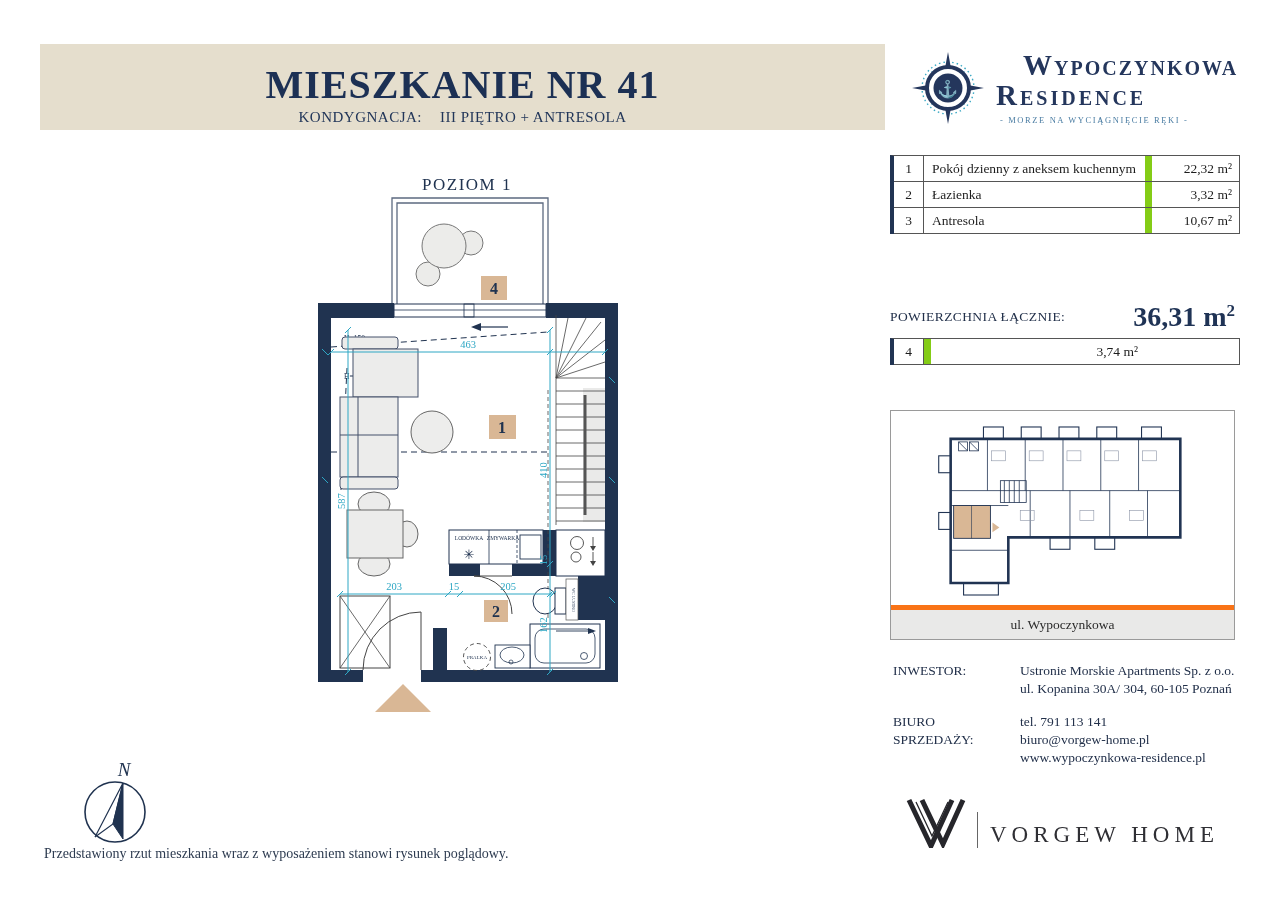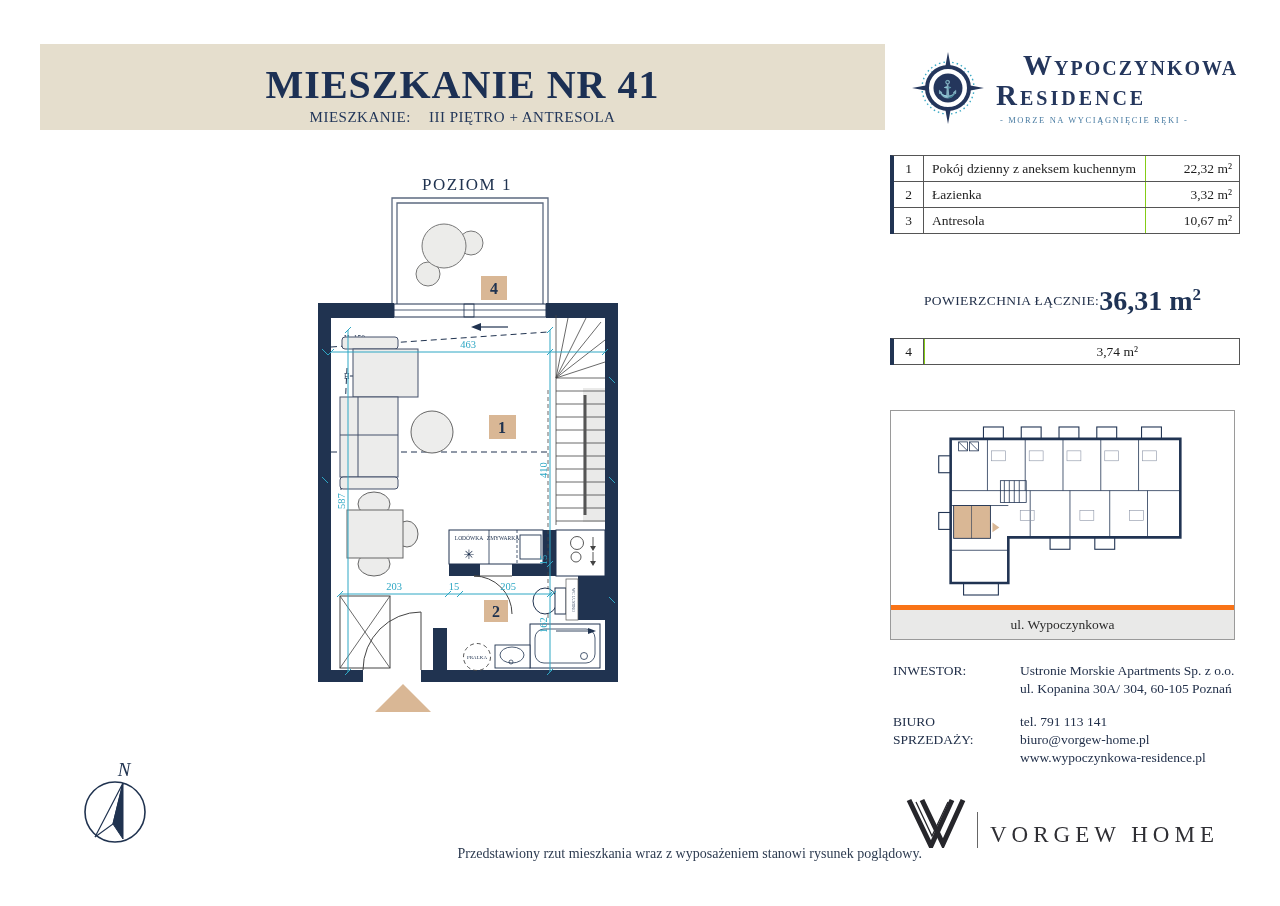--- a/index.html
+++ b/index.html
@@ -20,55 +20,55 @@
   .brand-l2{font-variant:small-caps;font-size:29px;font-weight:600;color:#24365c;letter-spacing:3px;line-height:30px;}
   .brand-tag{font-size:8.5px;color:#4b7da3;letter-spacing:1.6px;margin-top:5px;margin-left:4px;}
 
   
   .tbl{left:890px;width:345px;border-top:1px solid #555;border-right:1px solid #555;border-left:4px solid #213453;}
   .tbl-row{display:grid;grid-template-columns:30px 1fr 94px;border-bottom:1px solid #555;height:25px;
            font-size:13.5px;color:#1c1c1c;}
   .tbl-row > div{display:flex;align-items:center;}
   .cell-no{justify-content:center;border-right:1px solid #555;}
   .cell-name{padding-left:8px;}
-  .cell-area{justify-content:flex-end;padding-right:7px;border-left:1px solid #84cc16;}
-
-  .total{left:890px;top:280px;width:345px;height:42px;display:flex;align-items:center;justify-content:center;}
+  .cell-area{justify-content:flex-end;padding-right:7px;border-left:7px solid #84cc16;}
+
+  .total{left:890px;top:296px;width:345px;height:42px;display:flex;align-items:center;justify-content:space-between;}
   .total-label{font-size:13.5px;color:#22304a;letter-spacing:.4px;}
   .total-value{font-size:28px;font-weight:bold;color:#1f3355;}
   .total-value sup{font-size:17px;}
 
   
   .site-box{left:890px;top:410px;width:345px;height:230px;border:1px solid #9a9a9a;background:#fff;box-sizing:border-box;}
   .site-caption{position:absolute;left:0;bottom:0;width:100%;height:29px;background:#e9e9e8;border-top:5px solid #f97316;
                 display:flex;align-items:center;justify-content:center;font-size:13.5px;color:#2b2b2b;}
 
   
   .contact{left:893px;top:662px;width:344px;font-size:13.5px;color:#22304a;line-height:18px;}
   .c-row{display:grid;grid-template-columns:127px 1fr;}
   .c-gap{height:15px;}
 
   
   .vorgew{left:905px;top:792px;width:332px;height:56px;display:flex;align-items:flex-end;}
   .vorgew-div{width:1px;height:36px;background:#666;margin:0 12px 0 10px;}
   .vorgew-name{font-size:23px;letter-spacing:5px;color:#2f2f34;}
 
-  .disclaimer{left:52px;top:846px;width:870px;text-align:right;font-size:14px;color:#2d3b50;font-family:Liberation Serif, serif;}
+  .disclaimer{left:44px;top:846px;width:870px;text-align:left;font-size:14px;color:#2d3b50;font-family:Liberation Serif, serif;}
 
   svg text{font-family:"Liberation Serif", serif;}
 </style>
 </head>
 <body>
 
 <div id="canvas">
 
   <div class="abs hdr-band">
     <div class="hdr-title">MIESZKANIE NR 41</div>
     <div class="hdr-sub">
-      <span>MIESZKANIE:</span><span class="gap"></span><span>III PIĘTRO + ANTRESOLA</span>
+      <span>KONDYGNACJA:</span><span class="gap"></span><span>III PIĘTRO + ANTRESOLA</span>
     </div>
   </div>
 
   <div class="abs brand">
     <svg width="82" height="92" viewBox="0 0 82 92">
       <circle cx="40" cy="46" r="26" fill="none" stroke="#3aa8c4" stroke-width="1.4" stroke-dasharray="1.5,3"></circle>
       <polygon points="57,29 50,42 44,36" fill="#3aa8c4"></polygon>
       <polygon points="23,29 36,36 30,42" fill="#3aa8c4"></polygon>
       <polygon points="57,63 44,56 50,50" fill="#3aa8c4"></polygon>
       <polygon points="23,63 36,56 30,50" fill="#3aa8c4"></polygon>

